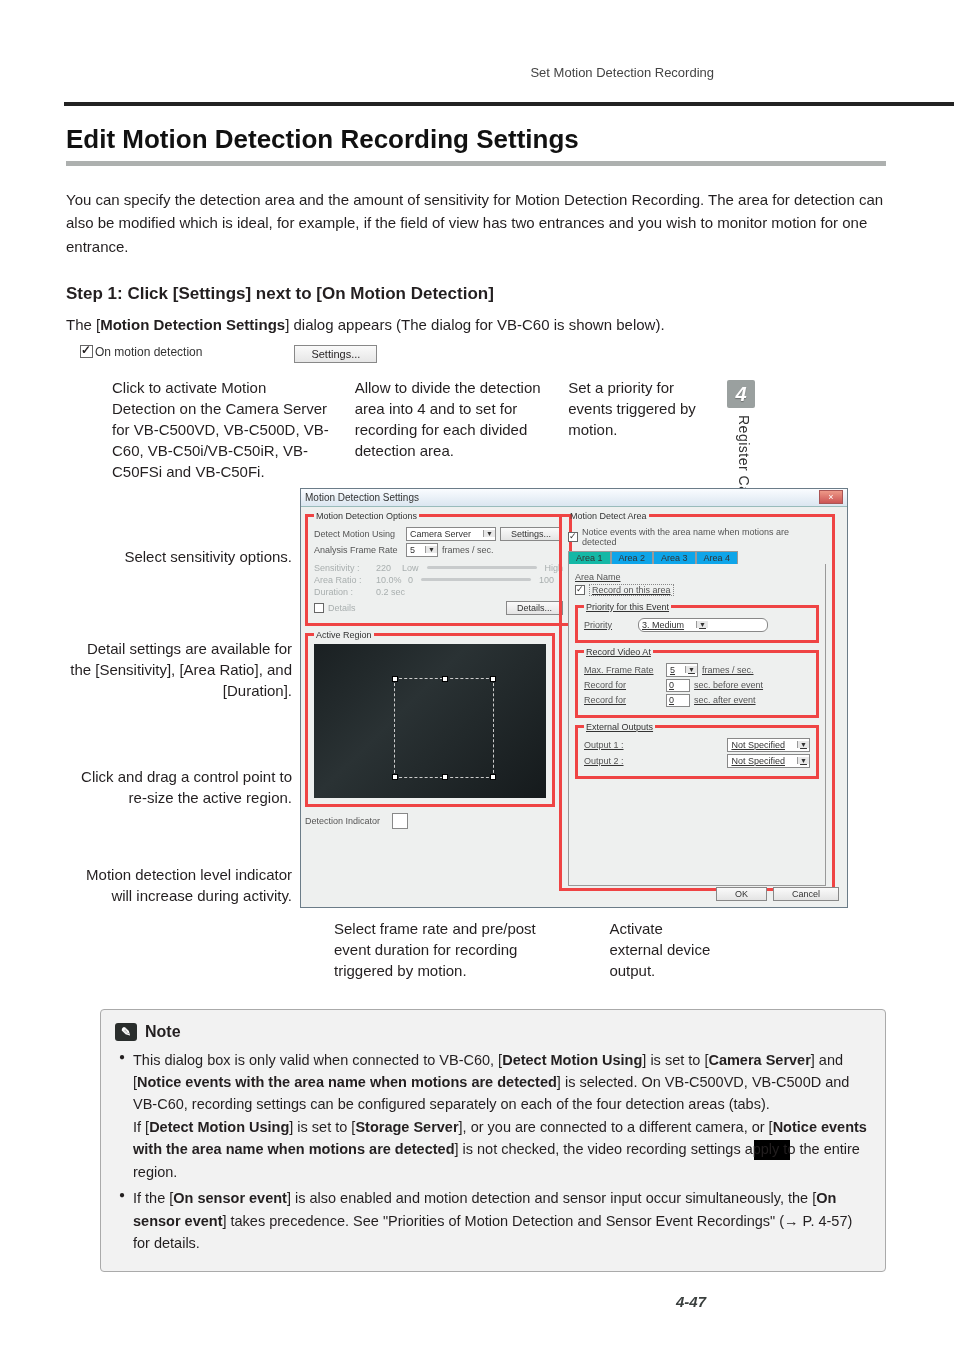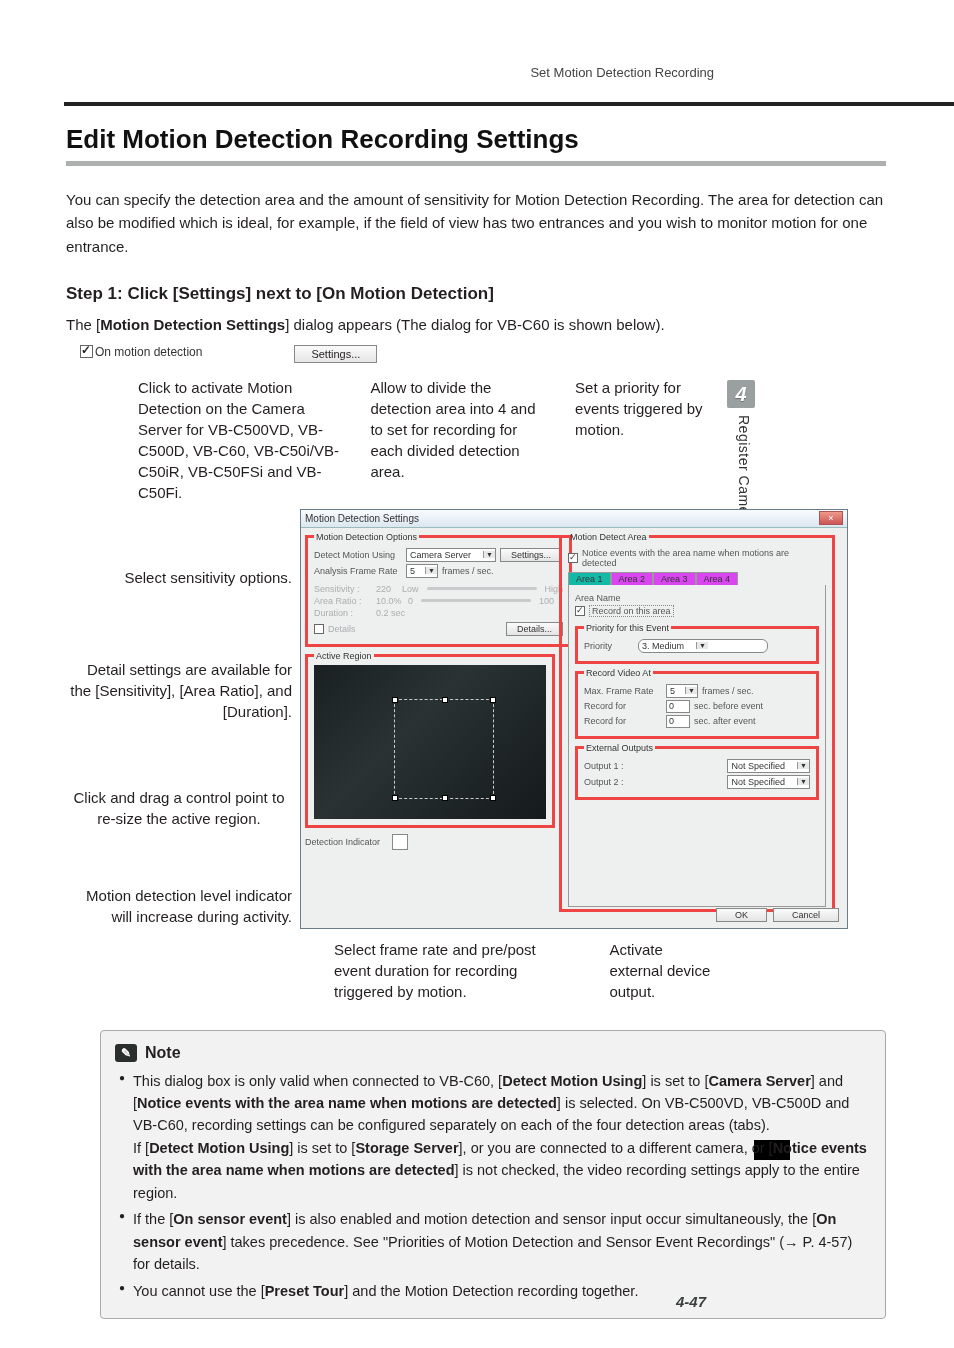--- a/index.html
+++ b/index.html
@@ -104,21 +104,21 @@
     font-size: 11px;
     padding: 2px 16px;
     border: 1px solid #888;
     background: linear-gradient(#fafafa,#e6e6e6);
     margin-left: 90px;
   }
 
   .annot-row {
     display: flex;
     gap: 24px;
-    margin: 14px 0 6px 72px;
+    margin: 14px 0 6px 46px;
     font-size: 15px;
     line-height: 1.4;
   }
   .annot-row .col { }
   .annot-row .c1 { width: 300px; }
   .annot-row .c2 { width: 260px; }
   .annot-row .c3 { width: 200px; }
 
   .dialogwrap {
     position: relative;
@@ -129,21 +129,21 @@
     position: absolute;
     left: 0; top: 0;
     width: 226px;
     font-size: 15px;
     line-height: 1.4;
     text-align: right;
   }
   .leftlabels .ll { position: absolute; right: 0; }
   .ll1 { top: 58px; }
   .ll2 { top: 150px; }
-  .ll3 { top: 278px; text-align: center; }
+  .ll3 { top: 278px; }
   .ll4 { top: 376px; }
 
   
   .dlg {
     position: absolute;
     left: 234px;
     top: 0;
     width: 548px;
     height: 420px;
     border: 1px solid #6b7c88;
@@ -217,21 +217,21 @@
   .region .handle {
     position: absolute; width: 6px; height: 6px; background: #fff; border: 1px solid #000;
   }
   .indic {
     display: inline-block; width: 16px; height: 16px; border: 1px solid #888; background: #fff;
     vertical-align: middle; margin-left: 8px;
   }
   .tabs { display: flex; margin-top: 4px; }
   .tab {
     border: 1px solid #999; border-bottom: none;
-    padding: 1px 7px; font-size: 9px; background: #d946ef;
+    padding: 1px 7px; font-size: 9px; background: #0ea5e9;
   }
   .tab.active { background: #14b8a6; }
   .tinp { border: 1px solid #888; background: #fff; height: 13px; font-size: 9px; padding: 0 2px; display: inline-block; }
   .dotted { border: 1px dotted #888; padding: 0 2px; }
   .okcancel { position: absolute; right: 8px; bottom: 6px; display: flex; gap: 6px; }
   .okcancel .smallbtn { padding: 0 18px; }
 
   .bottom-annot {
     display: flex; gap: 40px;
     margin-left: 268px;
@@ -386,21 +386,21 @@
             <div class="row">
               <span class="chk2 checked"></span>
               <span class="lbl" style="max-width:230px;">Notice events with the area name when motions are detected</span>
             </div>
             <div class="tabs">
               <span class="tab active">Area 1</span>
               <span class="tab">Area 2</span>
               <span class="tab">Area 3</span>
               <span class="tab">Area 4</span>
             </div>
-            <div style="border:1px solid #999;border-top:none;padding:6px 6px;height:322px;background:#eef0ef;">
+            <div style="border:1px solid #999;border-top:none;padding:6px 6px;height:322px;background:#eef0ef;text-decoration:underline;">
               <div class="row">
                 <span class="lbl">Area Name</span>
               </div>
               <div class="row">
                 <span class="chk2 checked"></span>
                 <span class="lbl dotted">Record on this area</span>
               </div>
               <fieldset class="dfs" style="margin-top:6px;">
                 <legend>Priority for this Event</legend>
                 <div class="row">
@@ -473,20 +473,17 @@
       <span>Note</span>
     </div>
     <ul>
       <li>
         <span>This dialog box is only valid when connected to VB-C60, [</span><b>Detect Motion Using</b><span>] is set to [</span><b>Camera Server</b><span>] and [</span><b>Notice events with the area name when motions are detected</b><span>] is selected. On VB-C500VD, VB-C500D and VB-C60, recording settings can be configured separately on each of the four detection areas (tabs).</span><br>
         <span>If [</span><b>Detect Motion Using</b><span>] is set to [</span><b>Storage Server</b><span>], or you are connected to a different camera, or [</span><b>Notice events with the area name when motions are detected</b><span>] is not checked, the video recording settings apply to the entire region.</span>
       </li>
       <li>
         <span>If the [</span><b>On sensor event</b><span>] is also enabled and motion detection and sensor input occur simultaneously, the [</span><b>On sensor event</b><span>] takes precedence. See "Priorities of Motion Detection and Sensor Event Recordings" (→ P. 4-57) for details.</span>
       </li>
-      <li>
-        <span>You cannot use the [</span><b>Preset Tour</b><span>] and the Motion Detection recording together.</span>
-      </li>
     </ul>
   </div>
 
   <div class="pagefoot">4-47</div>
 </div>
 
 </body></html>

